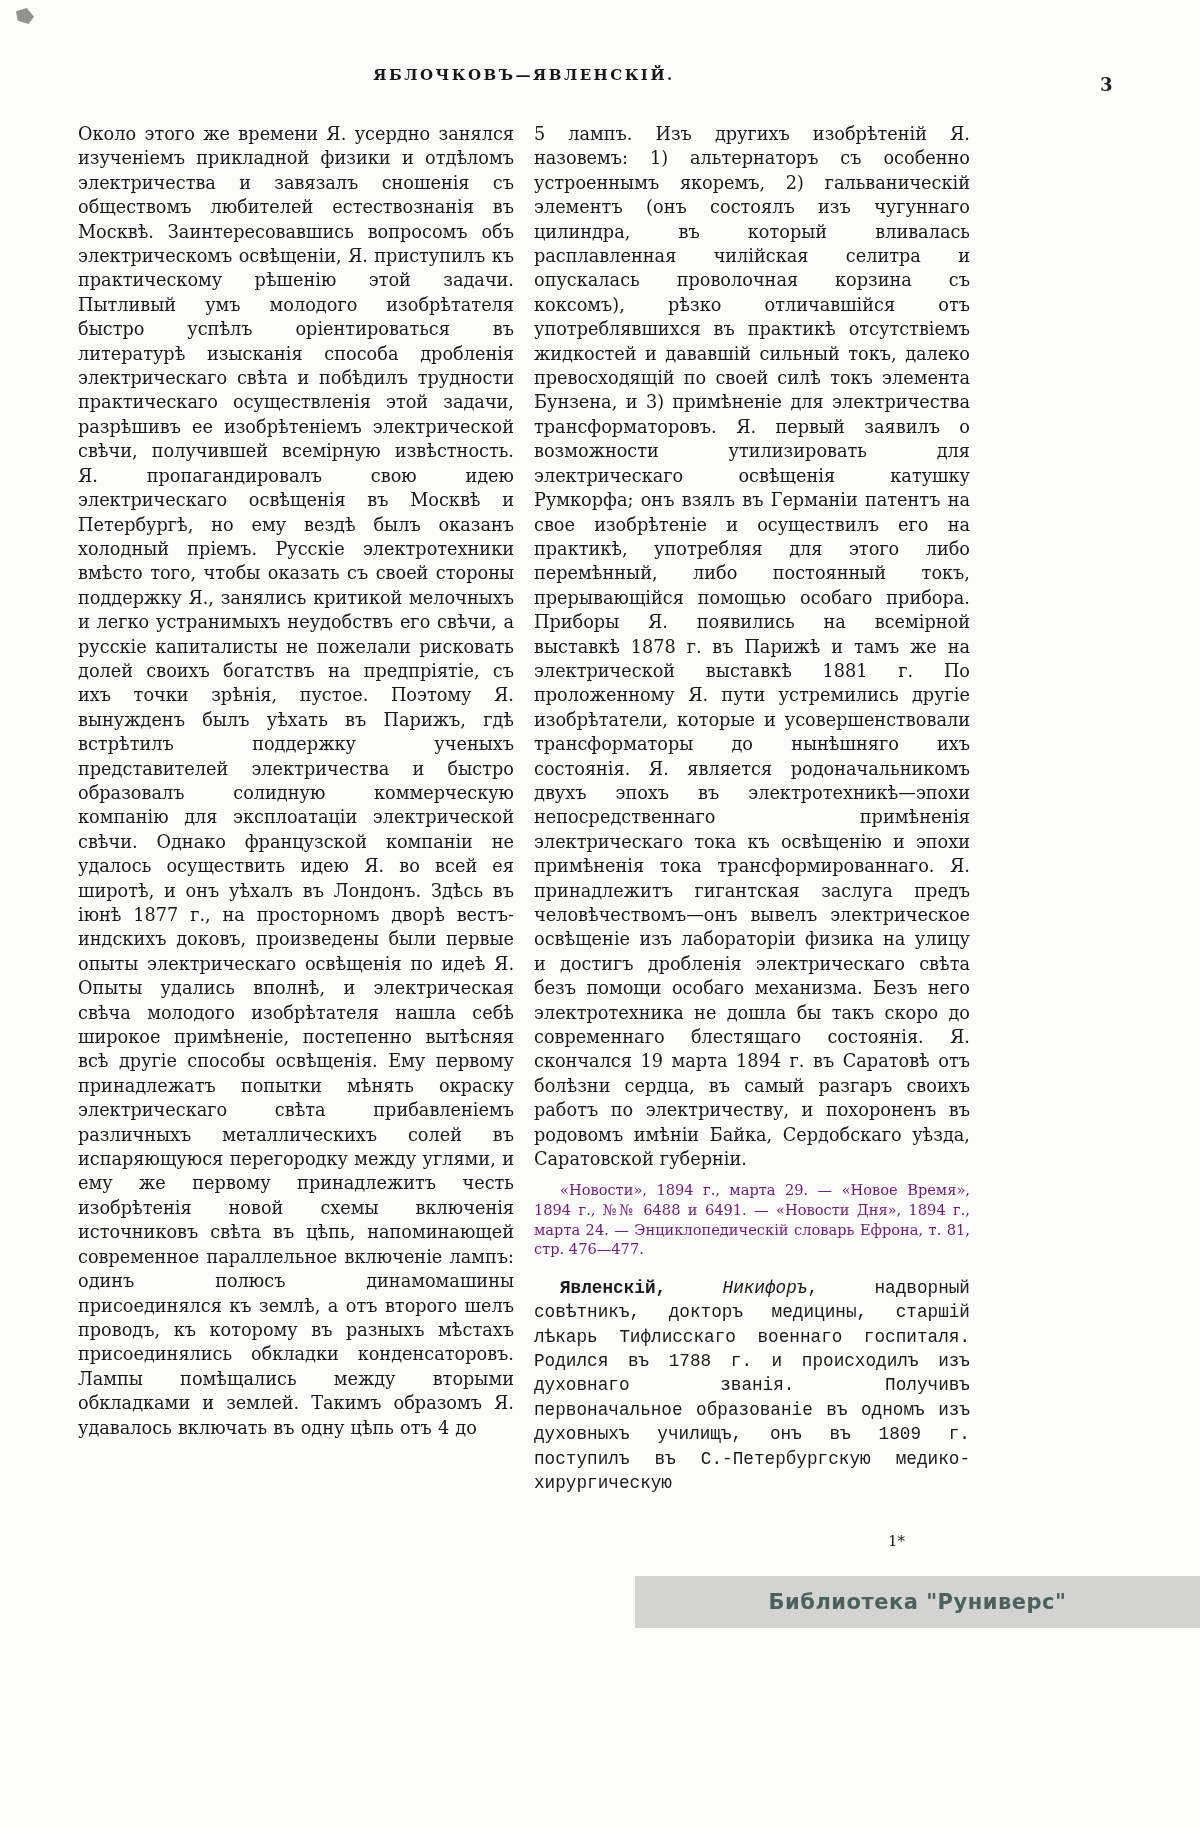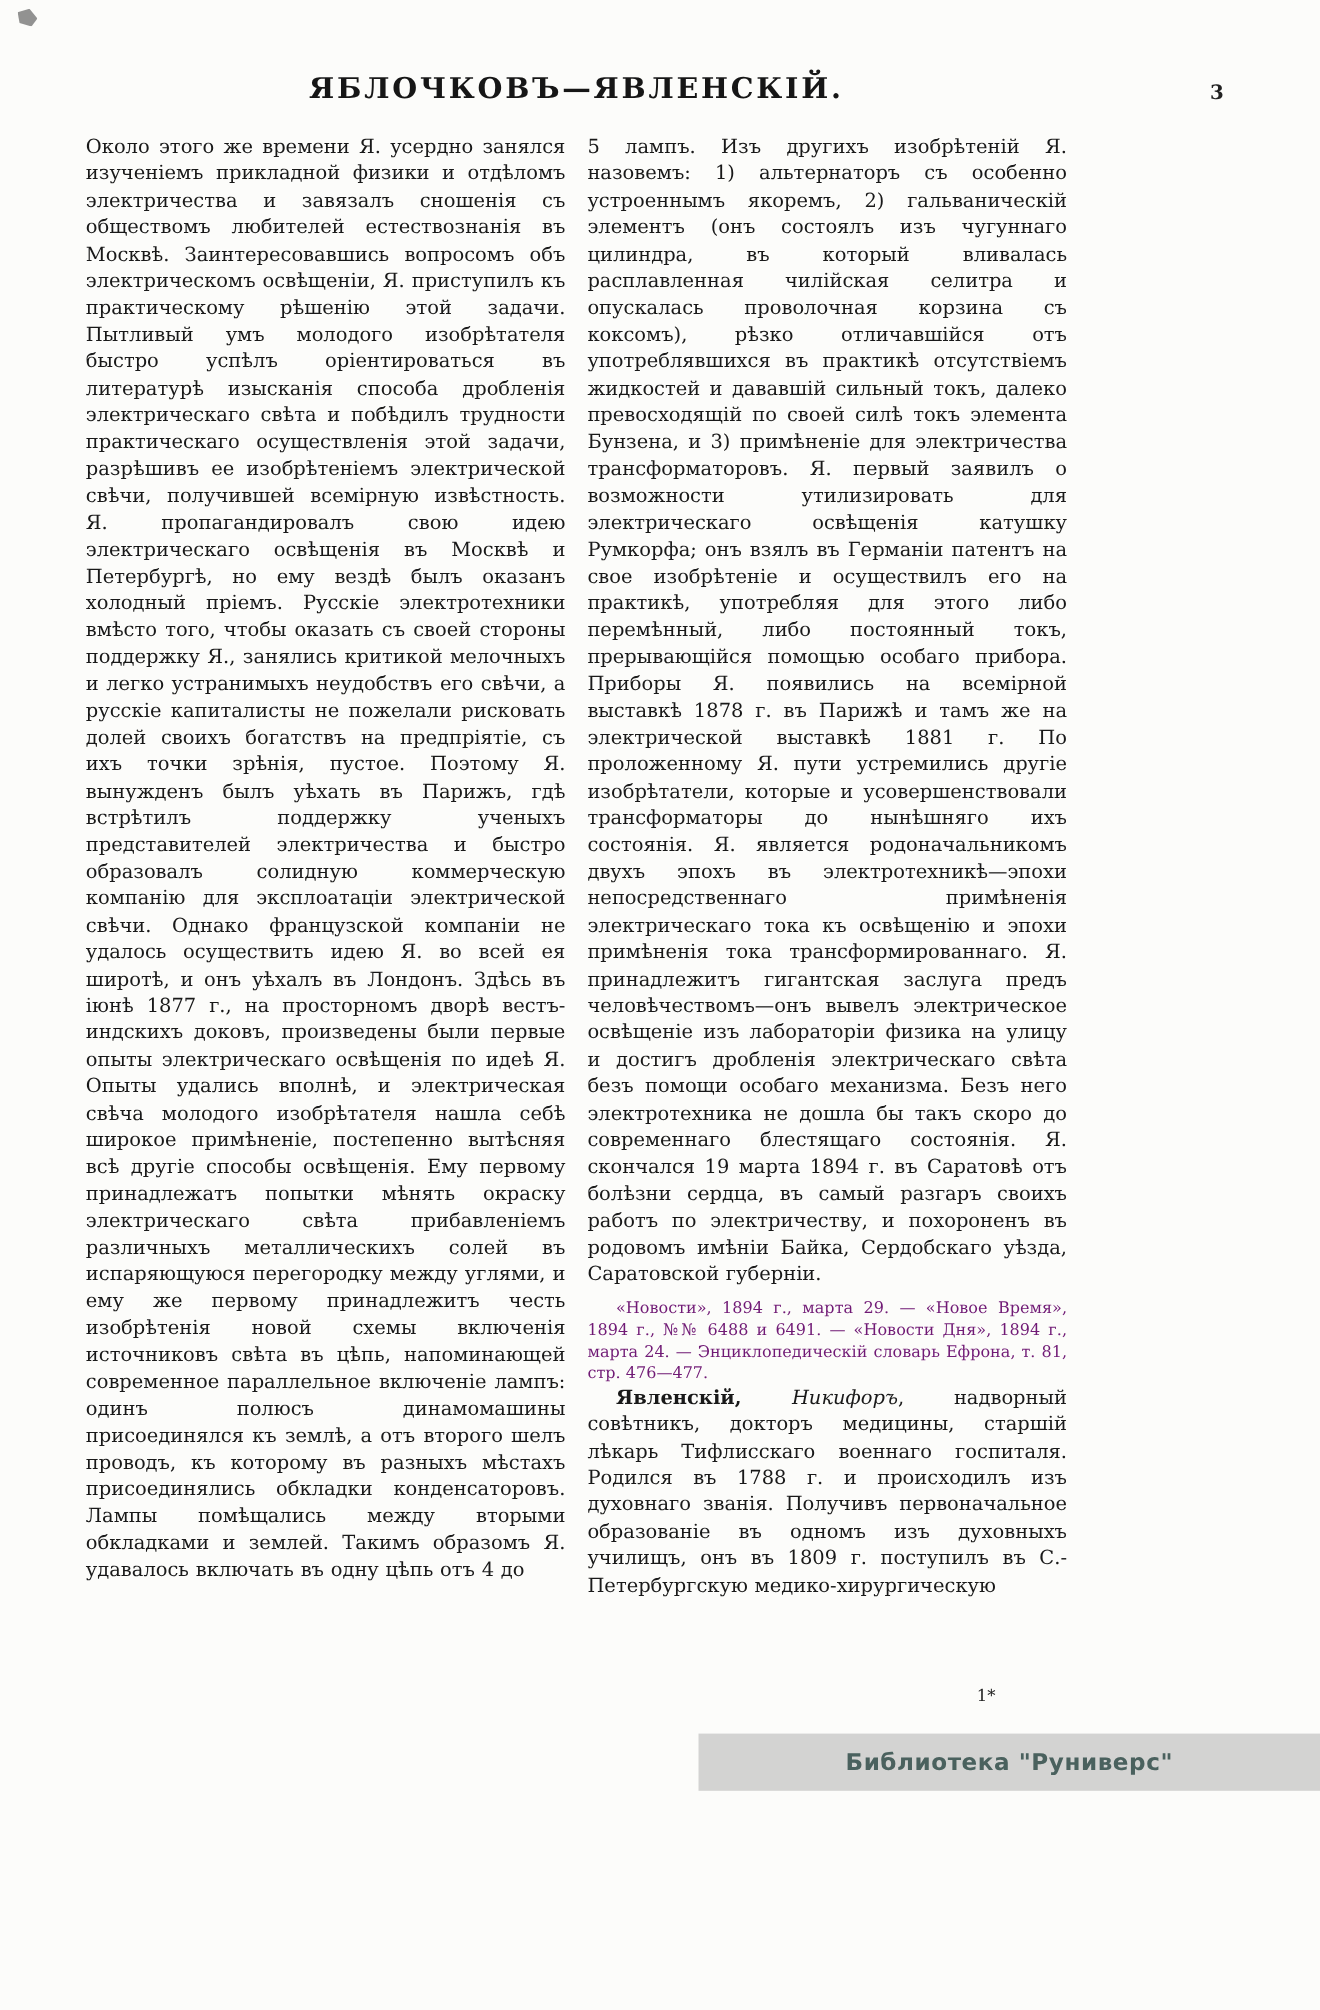--- a/index.html
+++ b/index.html
@@ -18,21 +18,21 @@
     position:absolute; left:16px; top:8px; width:18px; height:16px;
     background:#3a3a3a; opacity:.55;
     clip-path:polygon(0 20%, 60% 0, 100% 55%, 70% 100%, 10% 80%);
   }
 
   .content { position:absolute; left:78px; top:66px; width:892px; }
 
   .page-header { position:relative; height:34px; margin-bottom:22px; }
   .running-title {
     text-align:center;
-    font-size:26px;
+    font-size:15px;
     font-weight:bold;
     letter-spacing:2.5px;
     color:#161616;
   }
   .page-number {
     position:absolute;
     left:1100px; top:74px;
     font-size:18px; font-weight:bold;
     color:#222;
   }
@@ -51,21 +51,21 @@
 
   .bibliography {
     margin-top:9px;
     font-size:14.6px;
     line-height:19.6px;
     text-align:justify;
     text-indent:26px;
     color:#701a75;
   }
 
-  .entry { margin-top:0; text-indent:26px; }
+  .entry { margin-top:17px; text-indent:26px;font-family:Liberation Mono, monospace; }
   .headword { font-weight:bold; }
   .person-name { font-style:italic; }
 
   .signature-mark {
     position:absolute;
     left:888px; top:1532px;
     font-size:15px;
     color:#222;
   }
 

